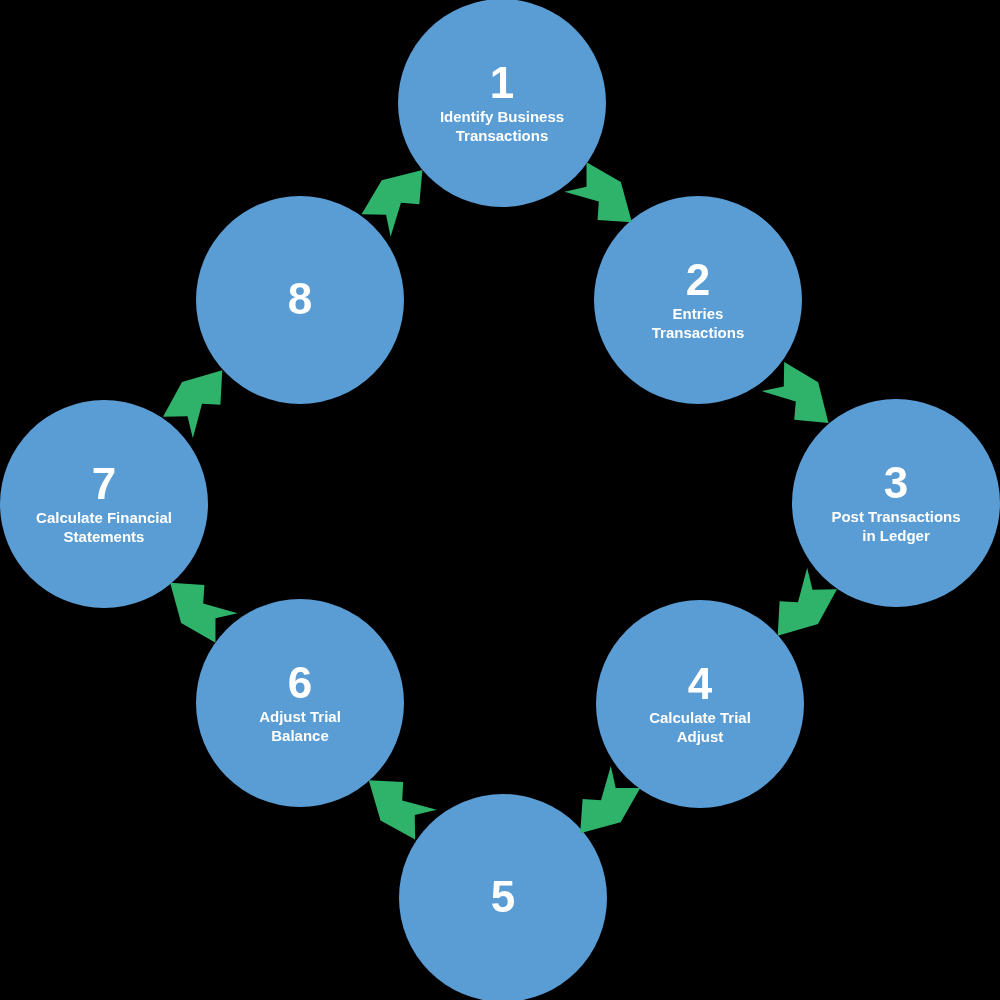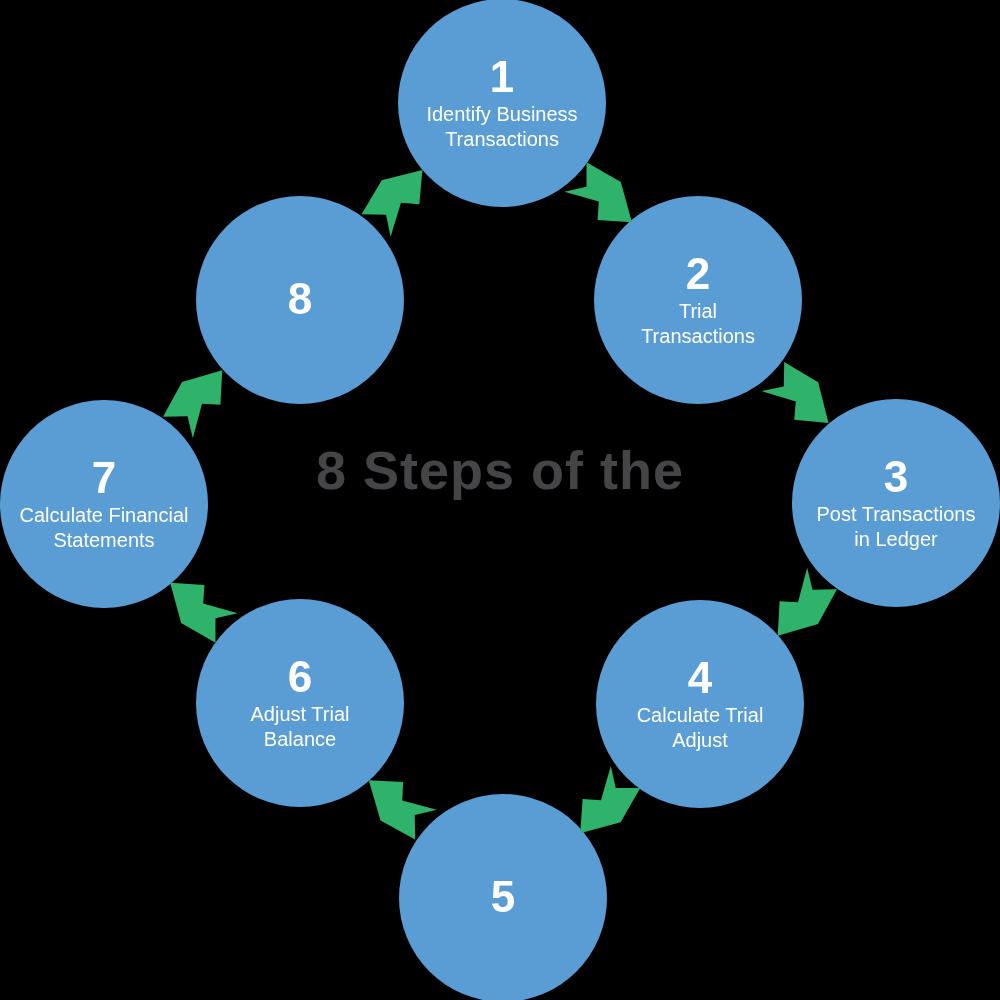--- a/index.html
+++ b/index.html
@@ -41,22 +41,22 @@
     text-align: center;
     color: var(--color-step_text);
   }
   .circle .num {
     font-size: 44px;
     font-weight: bold;
     line-height: 1.0;
     margin-bottom: 3px;
   }
   .circle .label {
-    font-size: 20px;
-    font-weight: normal;
+    font-size: 15px;
+    font-weight: bold;
     line-height: 1.25;
     white-space: pre-line;
     width: 220px;
   }
 
   
   .c1 { left: 398px; top:  -1px; }
   .c2 { left: 594px; top: 196px; }
   .c3 { left: 792px; top: 399px; }
   .c4 { left: 596px; top: 600px; }
@@ -80,31 +80,30 @@
   .a56 { left: 362px; top: 770px; transform: rotate(224deg); }
   .a67 { left: 163px; top: 573px; transform: rotate(225deg); }
   .a78 { left: 163px; top: 372px; transform: rotate(-46deg); }
 </style>
 </head>
 <body>
 
 <div class="stage">
 
   <div class="title">
-    <div>8 Steps of the</div>
   </div>
 
   <div class="circle c1">
     <div class="num">1</div>
     <div class="label">Identify Business
 Transactions</div>
   </div>
   <div class="circle c2">
     <div class="num">2</div>
-    <div class="label">Trial
+    <div class="label">Entries
 Transactions</div>
   </div>
   <div class="circle c3">
     <div class="num">3</div>
     <div class="label">Post Transactions
 in Ledger</div>
   </div>
   <div class="circle c4">
     <div class="num">4</div>
     <div class="label">Calculate Trial

